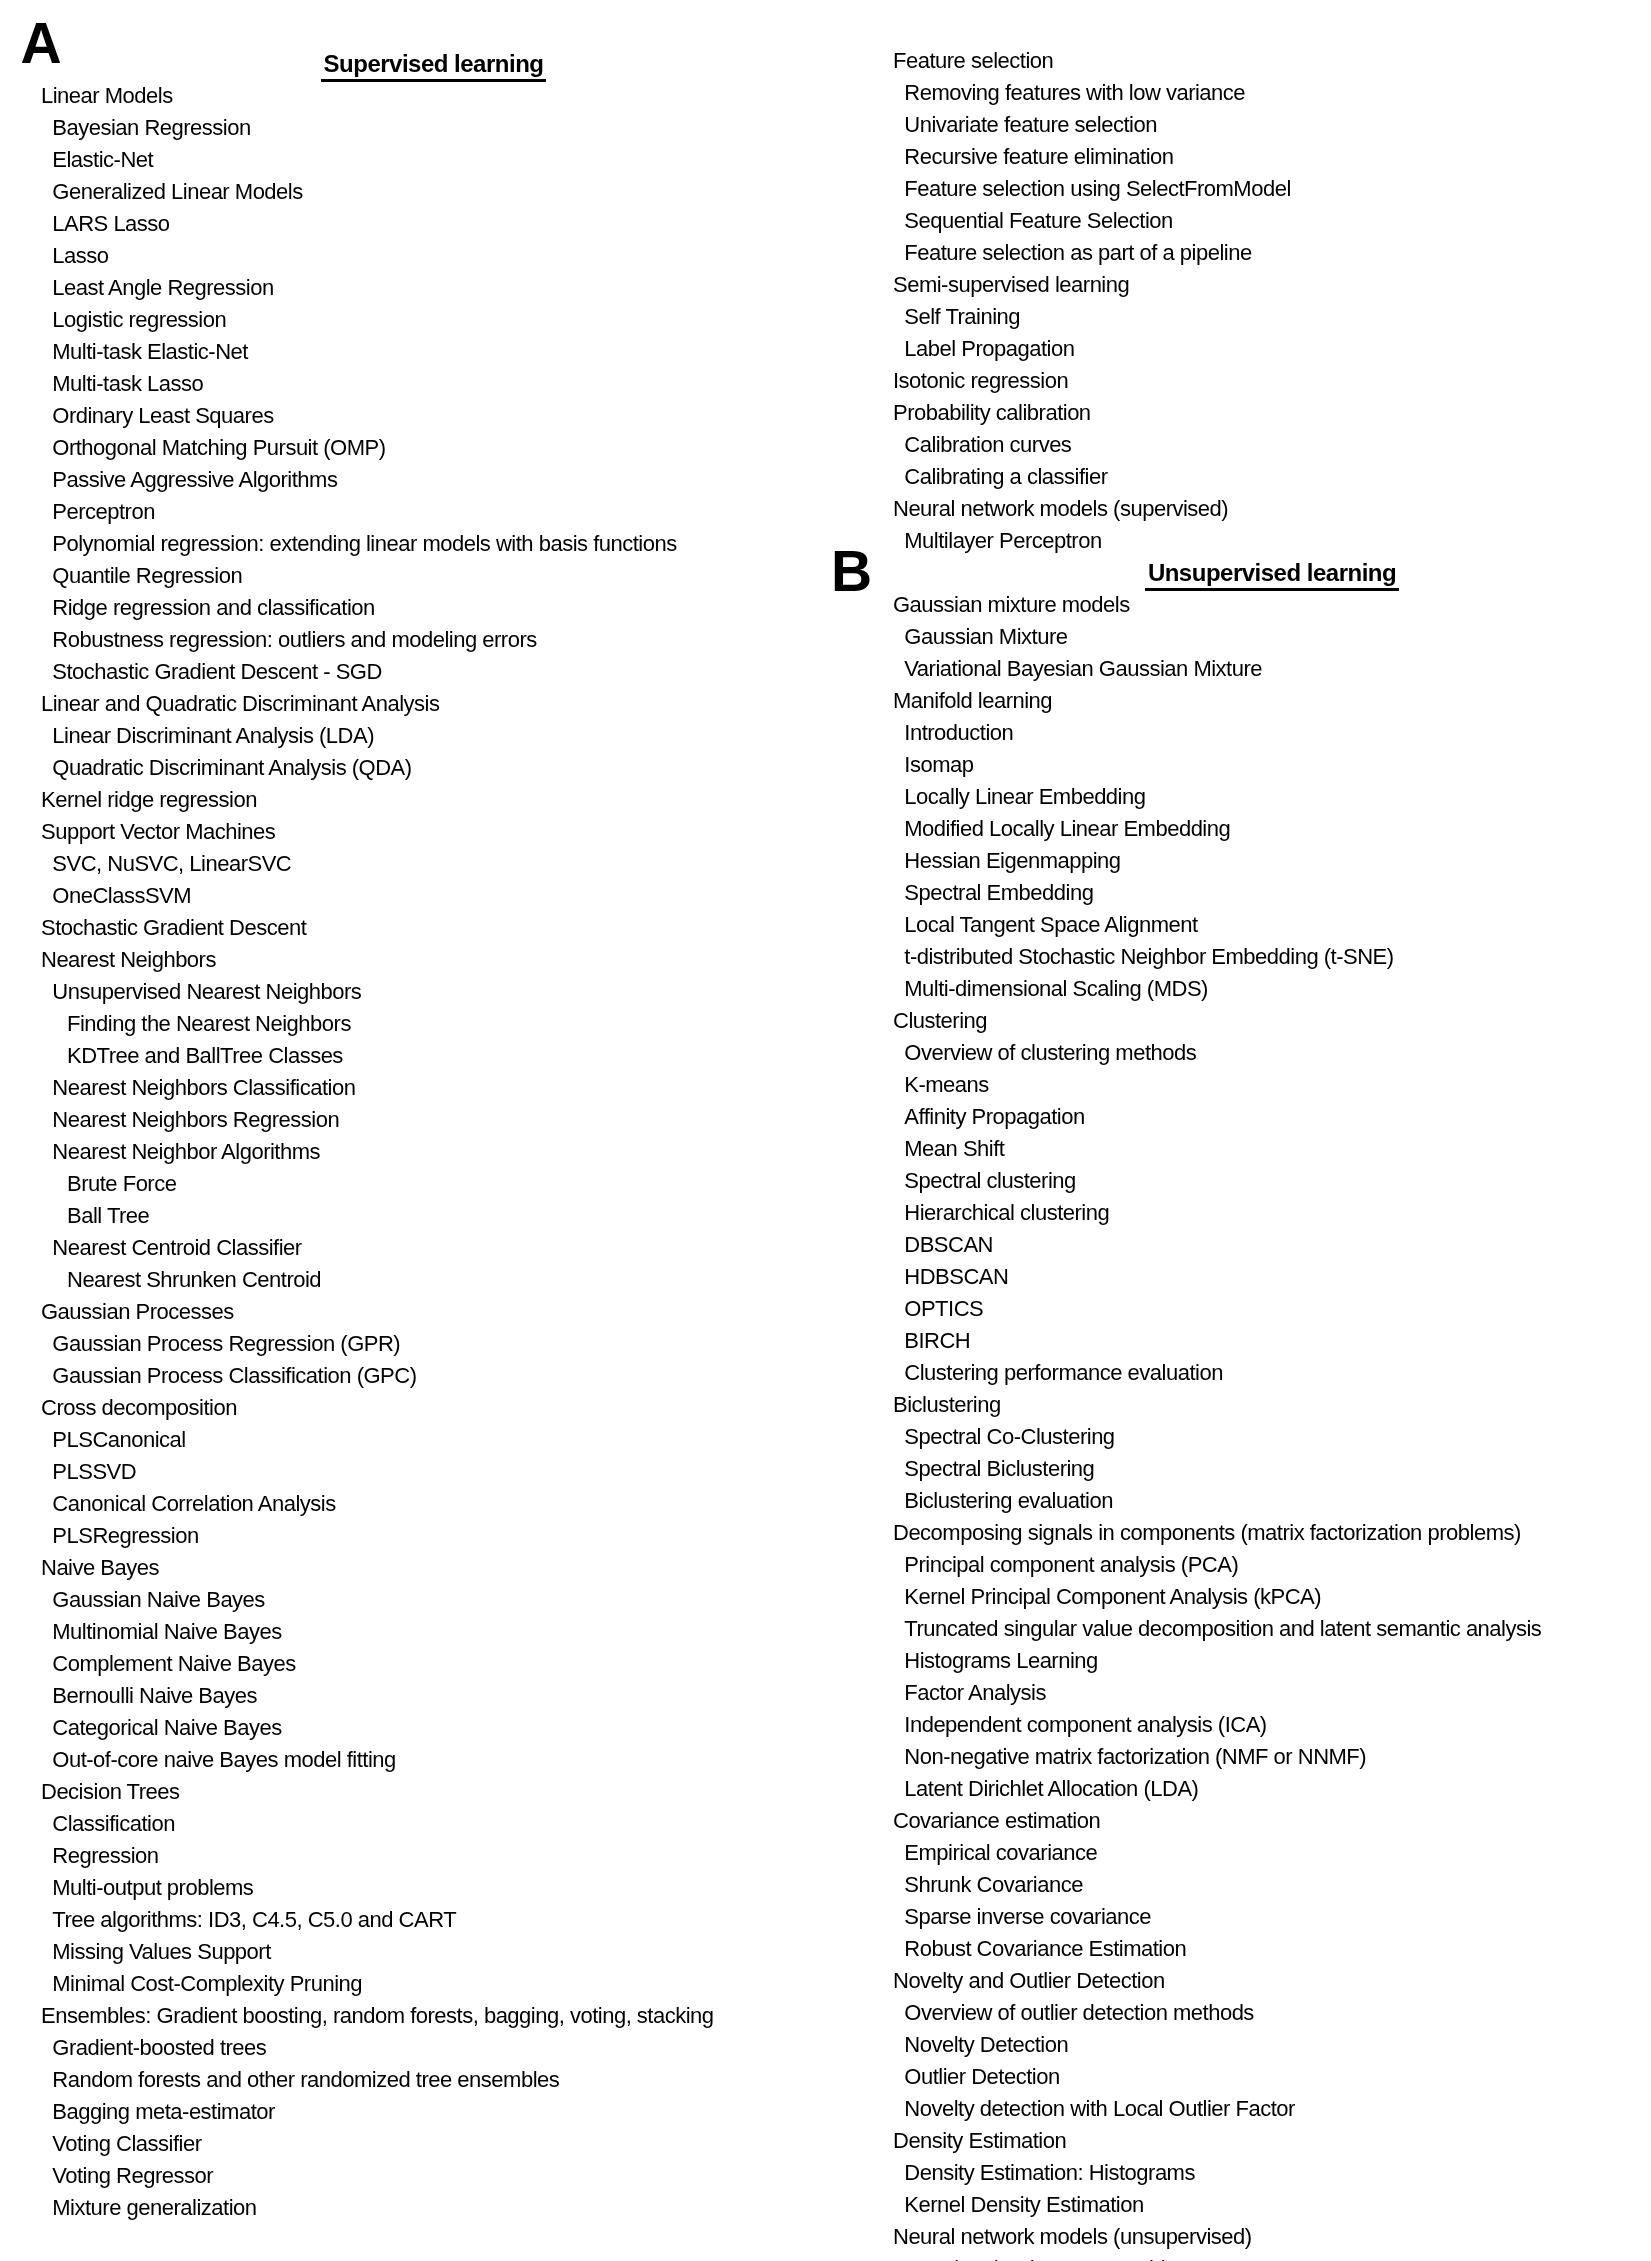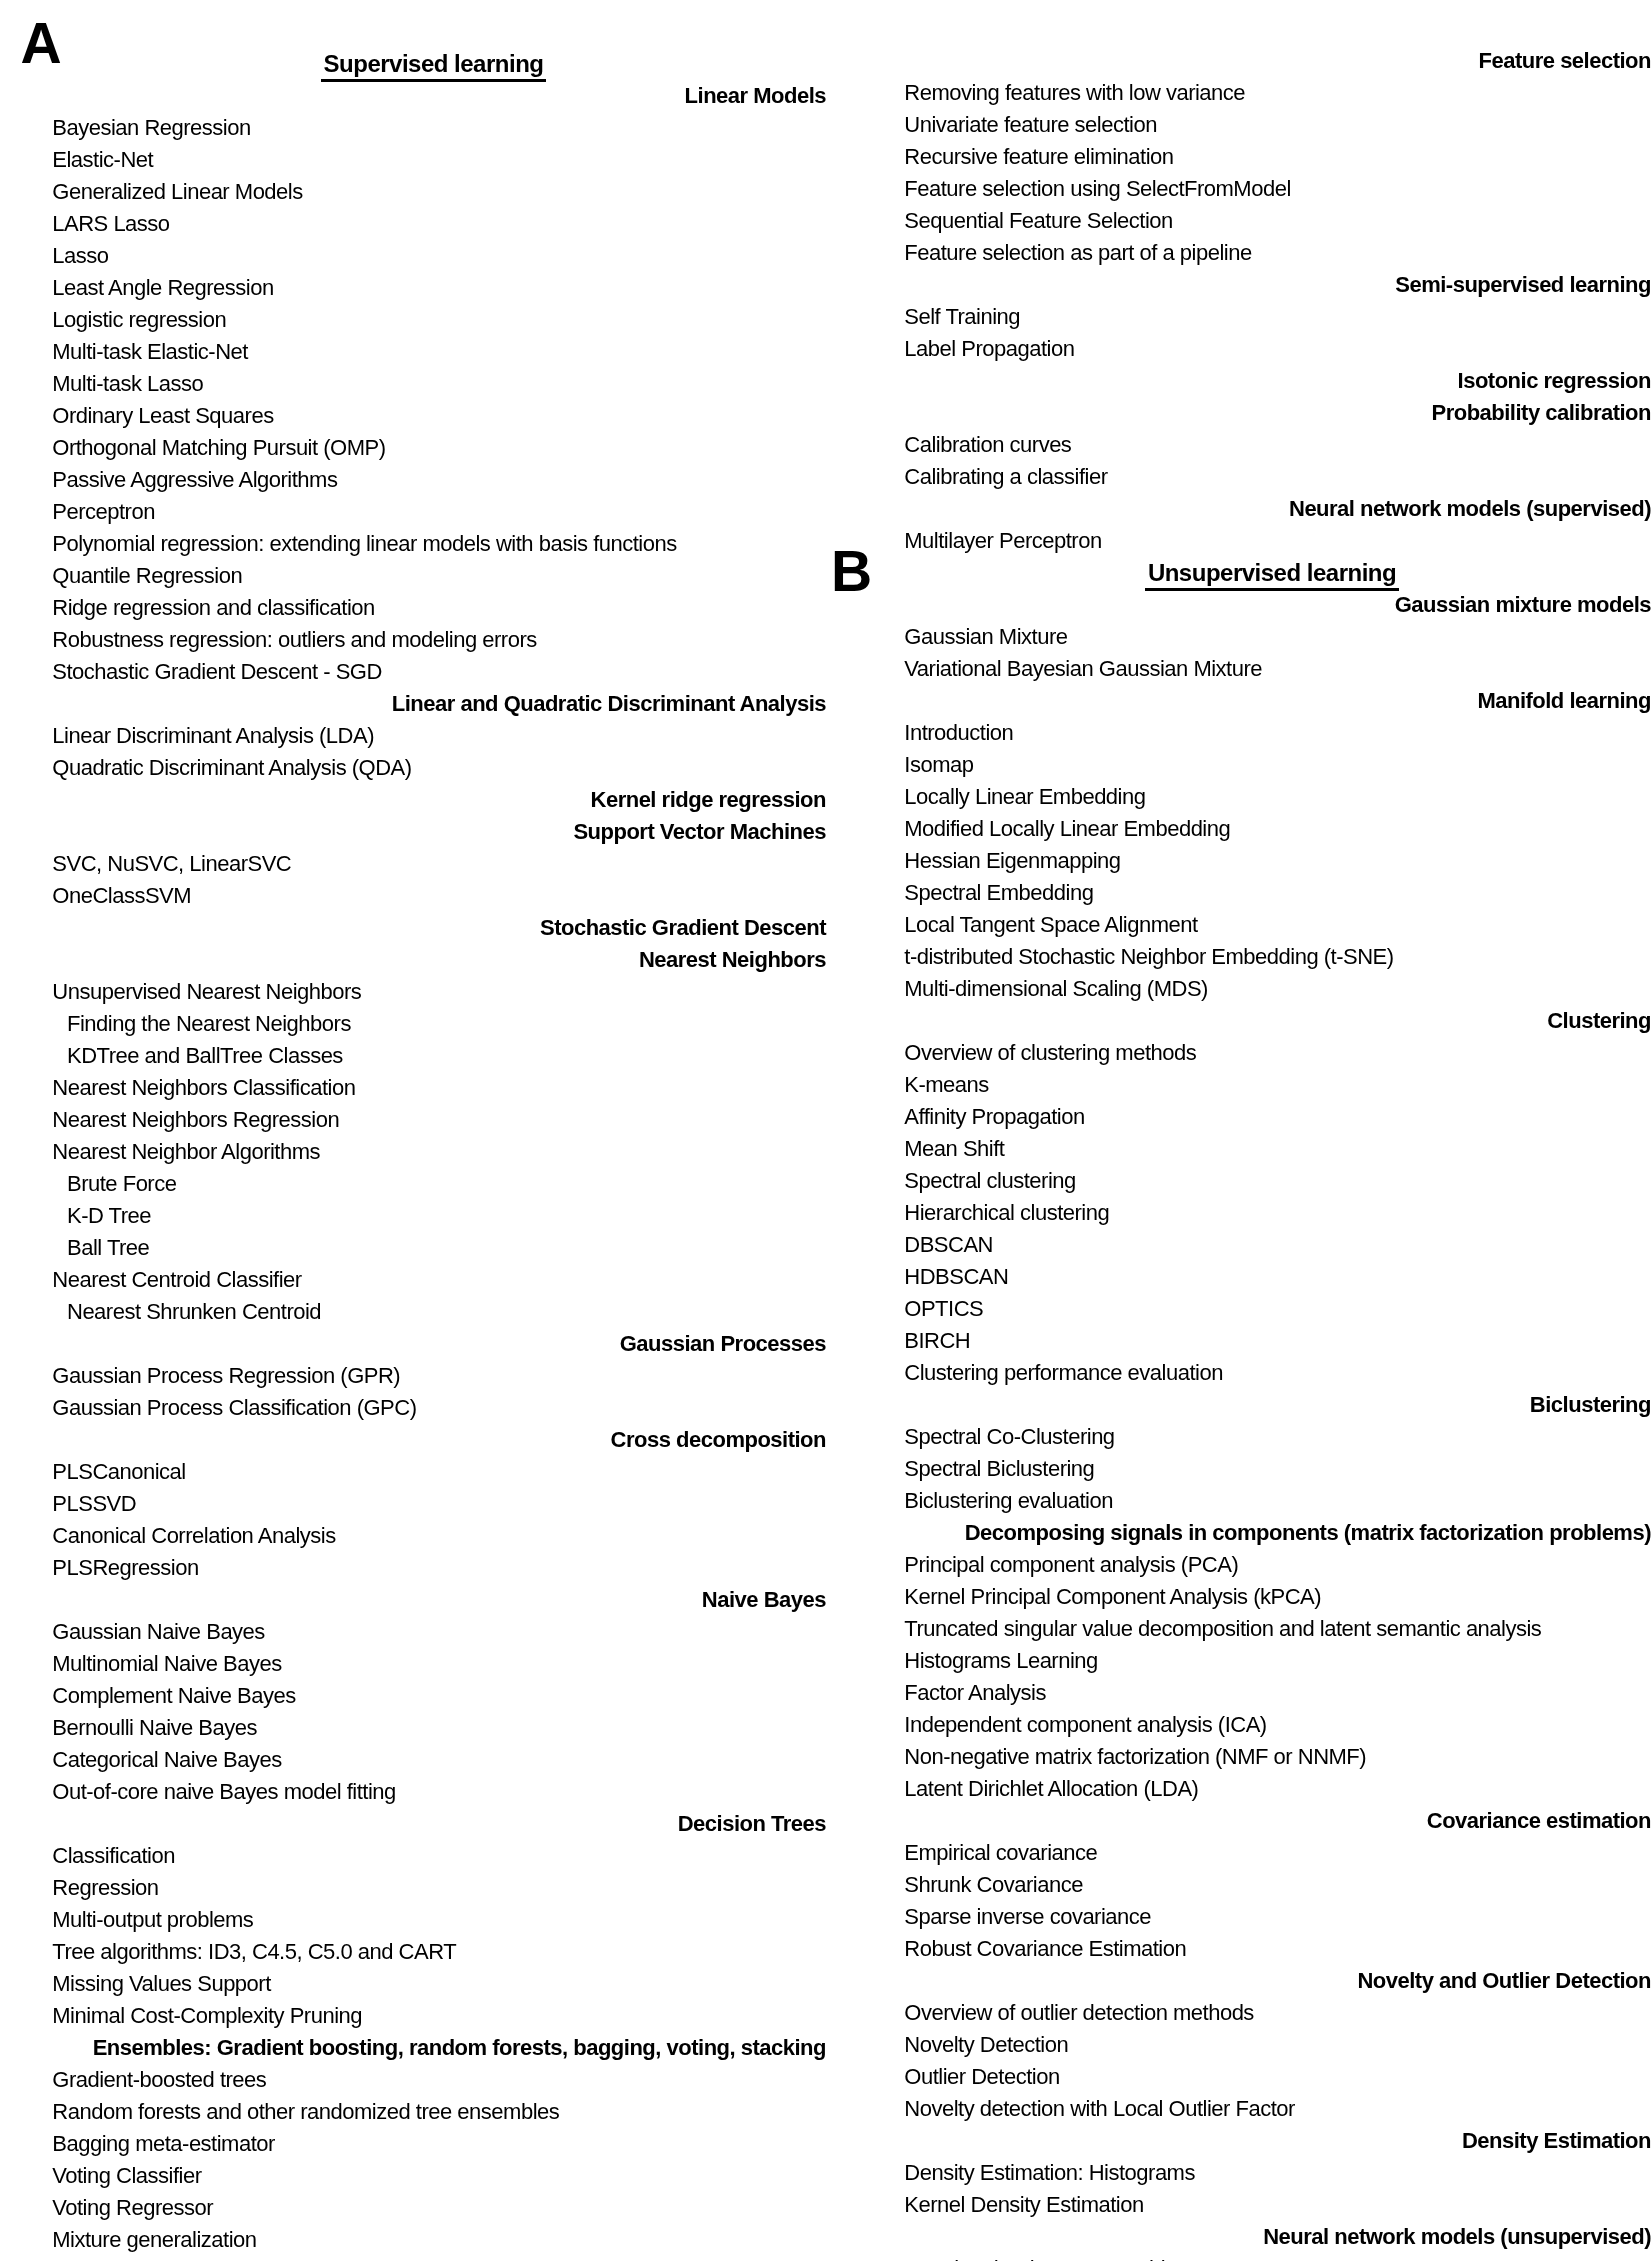--- a/index.html
+++ b/index.html
@@ -10,21 +10,21 @@
     position:relative; overflow:hidden;
   }
   .col { position:absolute; top:0; }
   #col-left  { left:41px;   width:785px; padding-top:48px; }
   #col-right { left:893px; width:758px; padding-top:45px; }
   .line {
     height:32px; line-height:32px;
     font-size:22px; letter-spacing:-0.5px;
     white-space:nowrap;
   }
-  .lvl0 { font-weight:bold;text-align:right; }
+  .lvl0 { font-weight:normal; }
   .lvl1 { padding-left:11.3px; }
   .lvl2 { padding-left:26px; }
   .headline { text-align:center; }
   .sec-title {
     font-weight:bold; font-size:24px; letter-spacing:-0.5px;
     border-bottom:3.2px solid #000; padding:0 2.7px 1.8px 2.7px;
   }
   .big-letter {
     position:absolute;
     font-size:57px; font-weight:bold; line-height:1;
@@ -69,21 +69,20 @@
     <div class="line lvl1">OneClassSVM</div>
     <div class="line lvl0">Stochastic Gradient Descent</div>
     <div class="line lvl0">Nearest Neighbors</div>
     <div class="line lvl1">Unsupervised Nearest Neighbors</div>
     <div class="line lvl2">Finding the Nearest Neighbors</div>
     <div class="line lvl2">KDTree and BallTree Classes</div>
     <div class="line lvl1">Nearest Neighbors Classification</div>
     <div class="line lvl1">Nearest Neighbors Regression</div>
     <div class="line lvl1">Nearest Neighbor Algorithms</div>
     <div class="line lvl2">Brute Force</div>
-    <div class="line lvl2">K-D Tree</div>
     <div class="line lvl2">Ball Tree</div>
     <div class="line lvl1">Nearest Centroid Classifier</div>
     <div class="line lvl2">Nearest Shrunken Centroid</div>
     <div class="line lvl0">Gaussian Processes</div>
     <div class="line lvl1">Gaussian Process Regression (GPR)</div>
     <div class="line lvl1">Gaussian Process Classification (GPC)</div>
     <div class="line lvl0">Cross decomposition</div>
     <div class="line lvl1">PLSCanonical</div>
     <div class="line lvl1">PLSSVD</div>
     <div class="line lvl1">Canonical Correlation Analysis</div>

